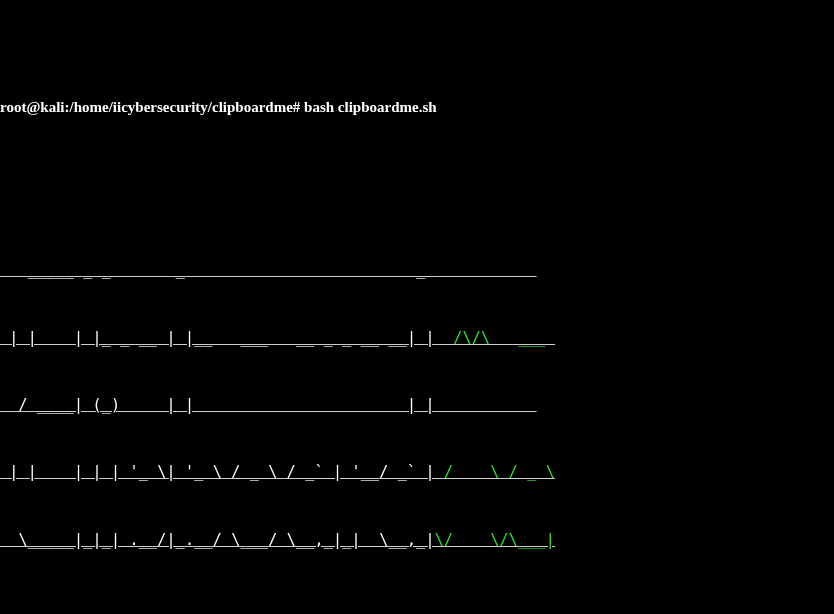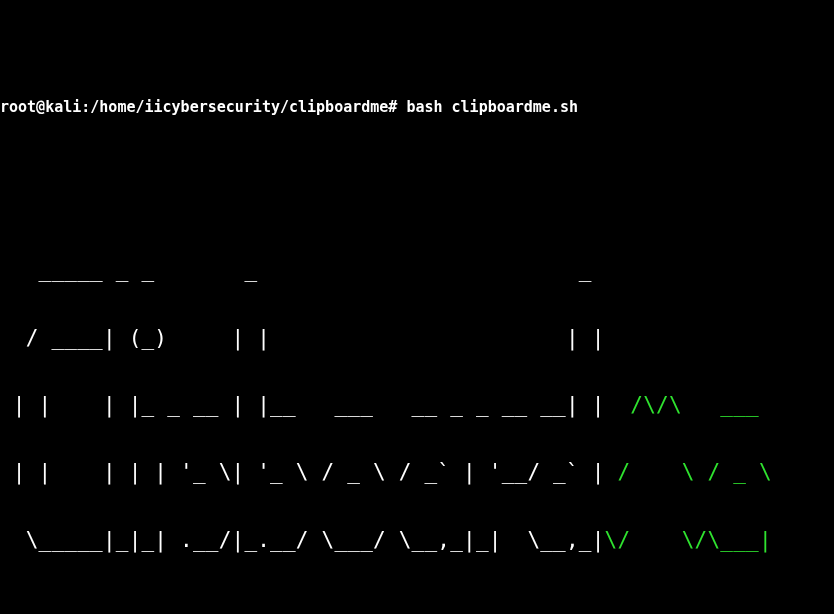--- a/index.html
+++ b/index.html
@@ -29,46 +29,47 @@
   }
   .row {
     height: 23.4px;
     white-space: pre;
     display: block;
   }
   .ascii {
     display: block;
     white-space: pre;
     font-family: "DejaVu Sans Mono", "Liberation Mono", monospace;
-    font-size: 21px;
+    font-size: 15px;
     line-height: 20.5px;
     height: 20.5px;
     letter-spacing: 0.22px;
+    text-decoration: underline;
   }
   .asciiblock {
     display: block;
     margin-top: 1px;
   }
   .c-bwhite  { color: #ffffff; }
   .c-green   { color: #2fe32f; }
-  .bold { font-weight: bold; }
+  .bold { font-weight: bold; font-family: Liberation Serif, serif; }
 </style>
 </head>
 <body>
 
 <div id="terminal">
 
   
   <div class="row"><span class="c-bwhite bold">root@kali:/home/iicybersecurity/clipboardme# bash clipboardme.sh</span></div>
 
   
   <div class="asciiblock">
     <div class="ascii"><span class="c-bwhite">   _____ _ _       _                         _ </span><span class="c-green">           </span></div>
+    <div class="ascii"><span class="c-bwhite"> | |    | |_ _ __ | |__   ___   __ _ _ __ __| |</span><span class="c-green">  /\/\   ___ </span></div>
     <div class="ascii"><span class="c-bwhite">  / ____| (_)     | |                       | |</span><span class="c-green">           </span></div>
-    <div class="ascii"><span class="c-bwhite"> | |    | |_ _ __ | |__   ___   __ _ _ __ __| |</span><span class="c-green">  /\/\   ___ </span></div>
     <div class="ascii"><span class="c-bwhite"> | |    | | | '_ \| '_ \ / _ \ / _` | '__/ _` |</span><span class="c-green"> /    \ / _ \</span></div>
     <div class="ascii"><span class="c-bwhite">  \_____|_|_| .__/|_.__/ \___/ \__,_|_|  \__,_|</span><span class="c-green">\/    \/\___|</span></div>
     
     
   </div>
 
   
   
 
   

